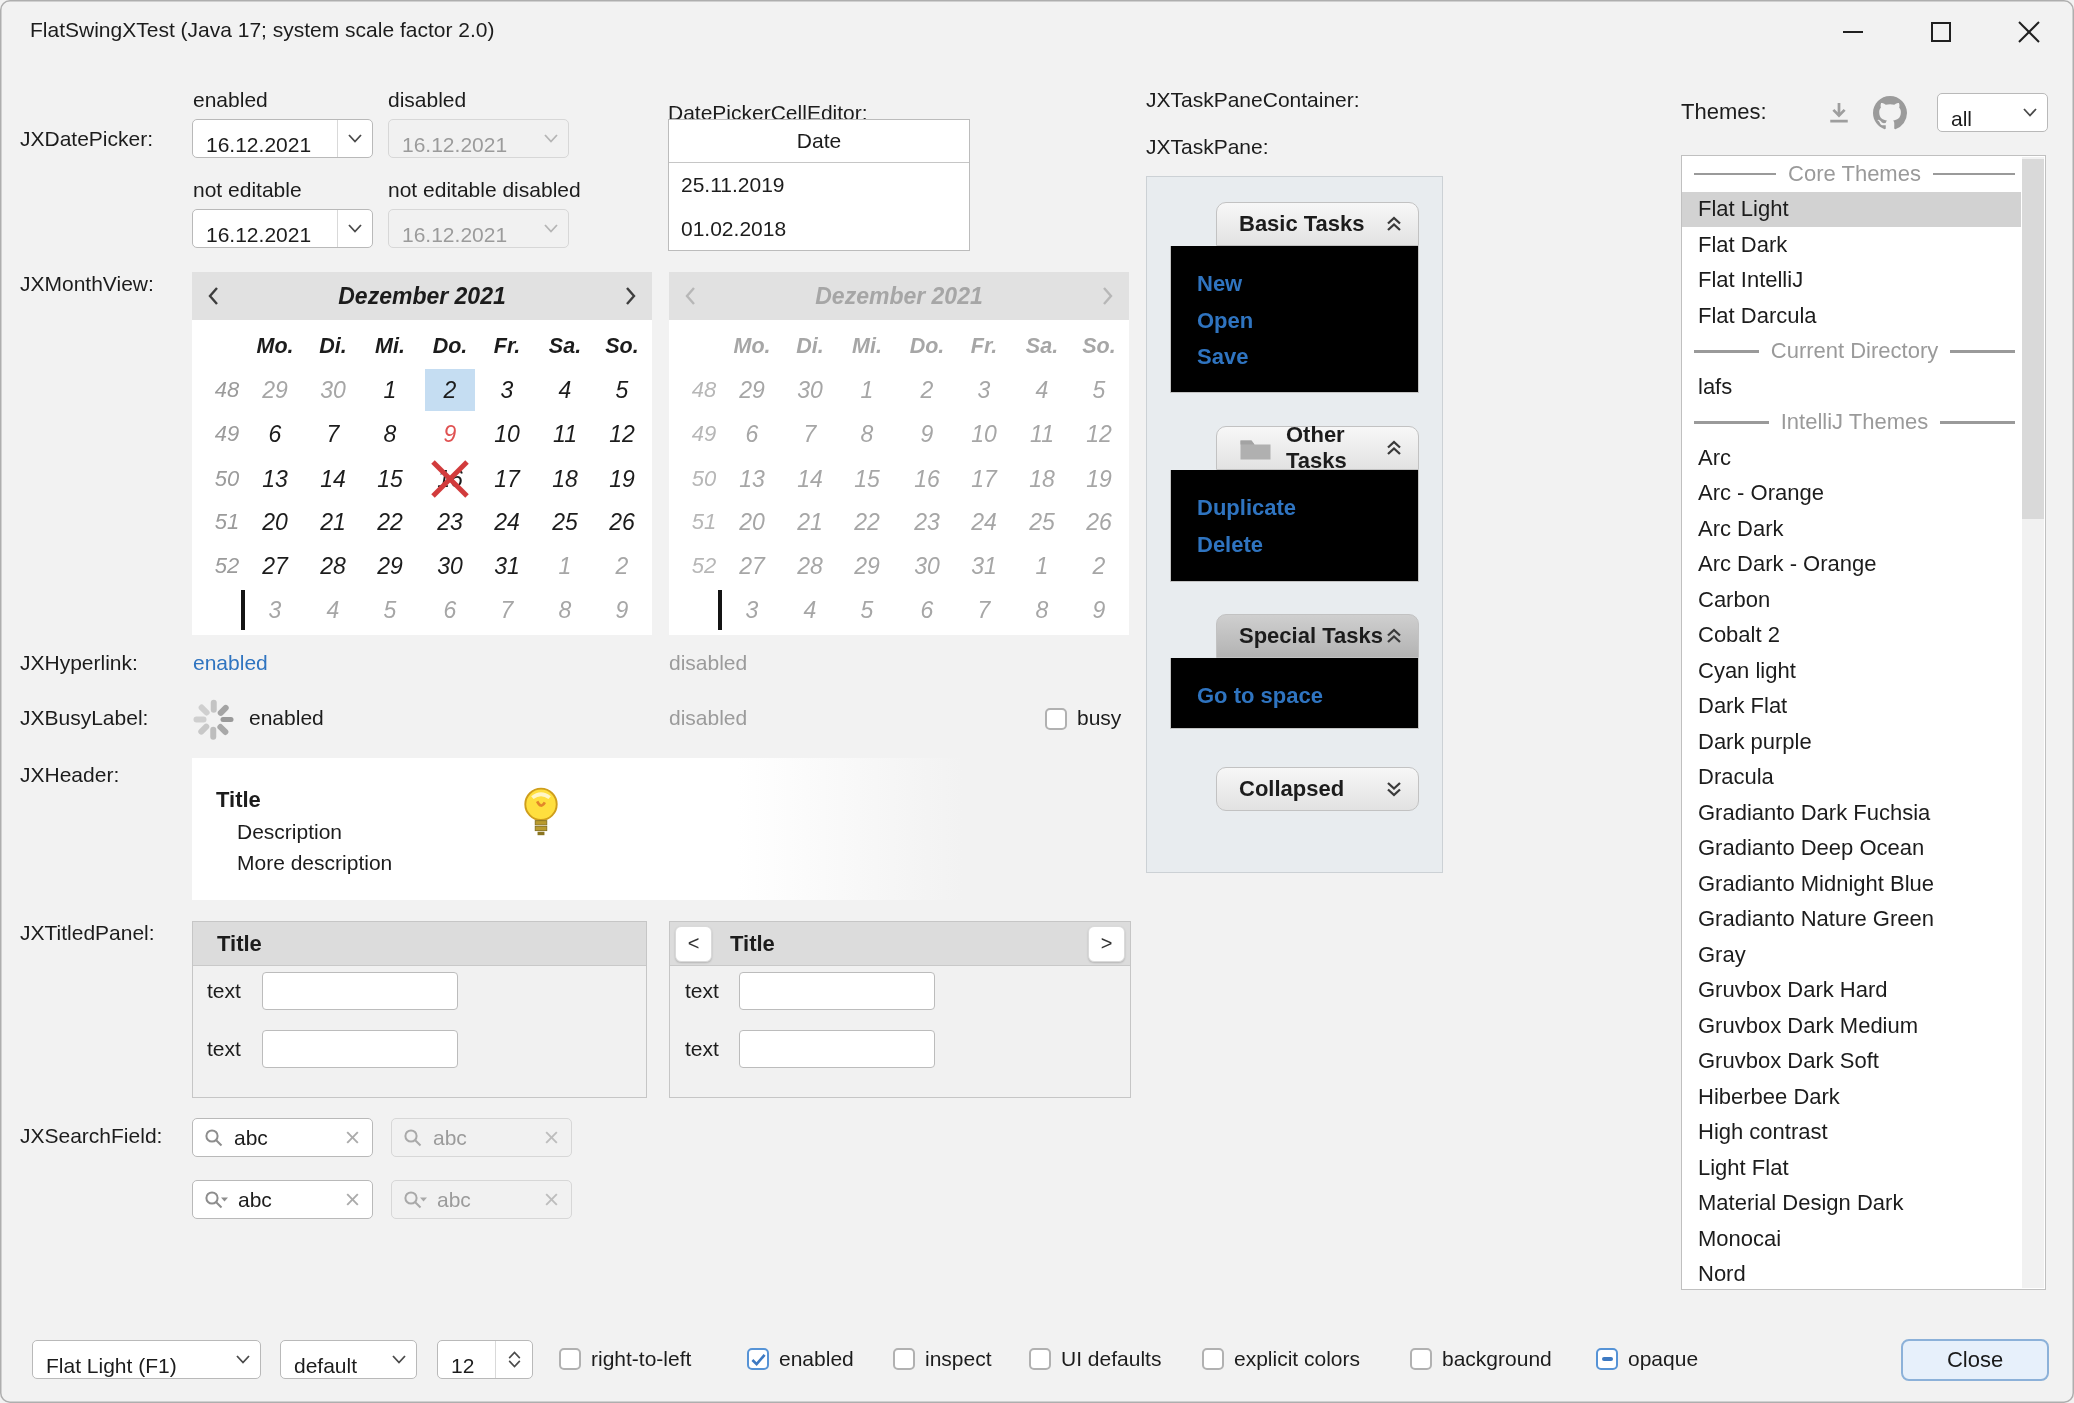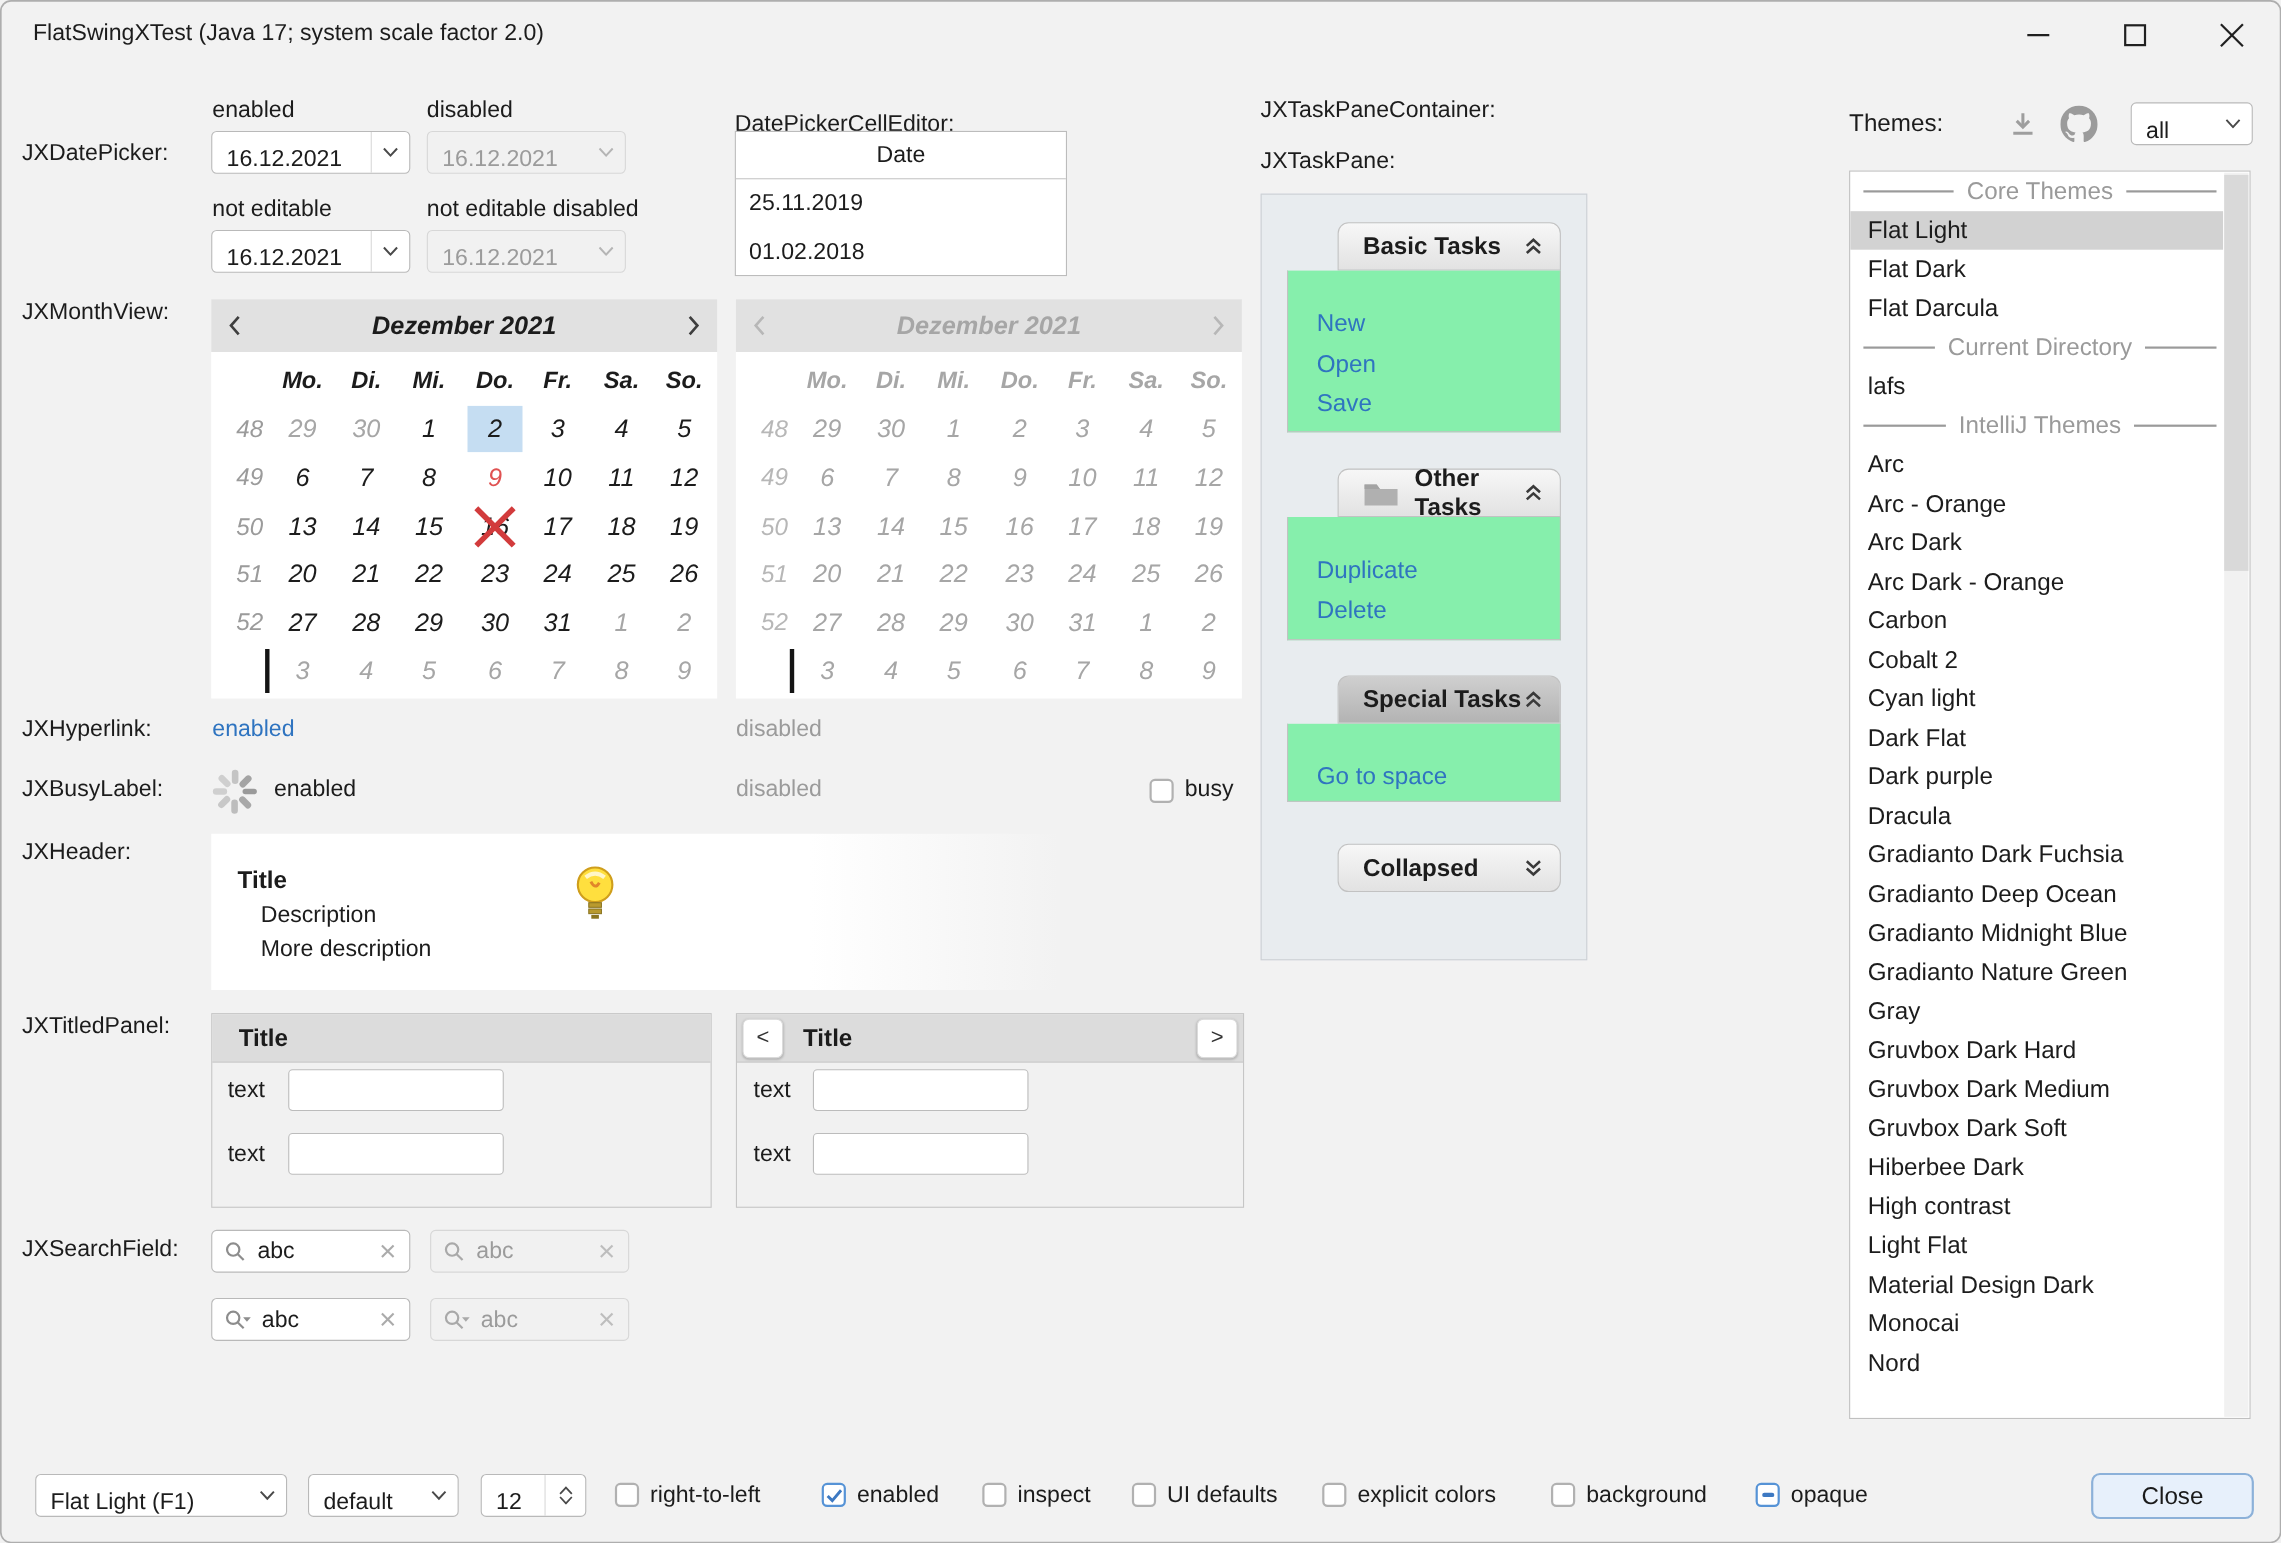--- a/index.html
+++ b/index.html
@@ -65,21 +65,21 @@
   .sfield .sval{flex:1;padding-left:8px;white-space:nowrap;}
   
   .tp-container{position:absolute;background:#e8ecef;border:1px solid #ccd1d5;box-sizing:border-box;padding-top:25px;}
   .tp-group{margin:0 23px;}
   .tp-head{height:44px;border:1px solid #c2c2c2;border-radius:10px 10px 0 0;display:flex;align-items:center;
     background:linear-gradient(#f7f7f7,#e2e2e2);box-sizing:border-box;padding:0 14px 0 22px;margin-left:46px;}
   .tp-head.dark{background:linear-gradient(#cfcfcf,#b3b3b3);}
   .tp-head.rounded{border-radius:10px;}
   .tp-title{font-weight:bold;font-size:22px;flex:1;}
   .tp-chev{color:#3a3a3a;display:flex;}
-  .tp-body{background:#86efac;border:1px solid #c2c2c2;border-top:none;box-sizing:border-box;padding:30px 0 0 26px;}
+  .tp-body{background:#000000;border:1px solid #c2c2c2;border-top:none;box-sizing:border-box;padding:20px 0 0 26px;font-weight:bold;}
   .tp-link{line-height:36.5px;font-size:22px;}
   
   .tlist{position:absolute;background:#fff;border:1.5px solid #c0c0c0;box-sizing:border-box;overflow:hidden;}
   .trow{height:35.5px;display:flex;align-items:center;font-size:22px;padding-left:16px;box-sizing:border-box;white-space:nowrap;}
   .trow.selected{background:#d2d2d2;width:calc(100% - 24px);}
   .tsep{height:35.5px;display:flex;align-items:center;color:#9a9a9a;font-size:22px;gap:12px;padding:0 30px 0 12px;box-sizing:border-box;}
   .tsep::before,.tsep::after{content:"";flex:1;height:2.5px;background:#9a9a9a;}
   .sb-track{position:absolute;top:1px;bottom:1px;width:22px;background:#f1f1f1;}
   .sb-thumb{position:absolute;width:22px;background:#d9d9d9;}
   
@@ -511,20 +511,21 @@
     <svg width="14" height="9" viewBox="0 0 14 9">
         <polyline points="1,1 7,7.5 13,1" fill="none" stroke="currentColor" stroke-width="1.8"></polyline>
       </svg>
   </span>
 </div>
 <div id="themeslist" class="tlist" style="left:1681px;top:155px;width:365px;height:1135px;">
 
 <div class="tsep">Core Themes</div>
     <div class="trow selected">Flat Light</div>
     <div class="trow">Flat Dark</div>
+    <div class="trow">Flat IntelliJ</div>
     <div class="trow">Flat Darcula</div>
     <div class="tsep">Current Directory</div>
     <div class="trow">lafs</div>
     <div class="tsep">IntelliJ Themes</div>
     <div class="trow">Arc</div>
     <div class="trow">Arc - Orange</div>
     <div class="trow">Arc Dark</div>
     <div class="trow">Arc Dark - Orange</div>
     <div class="trow">Carbon</div>
     <div class="trow">Cobalt 2</div>

